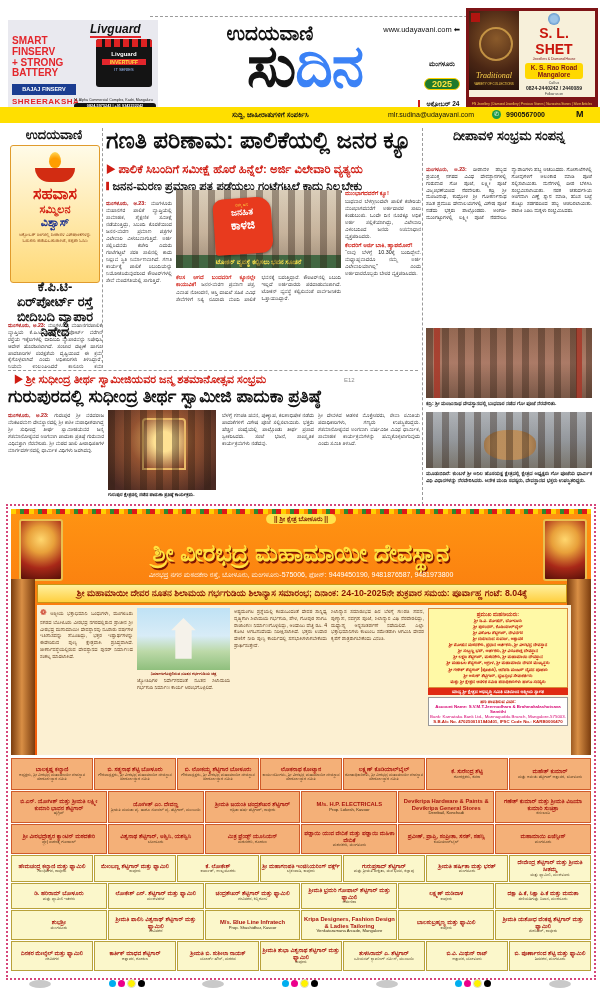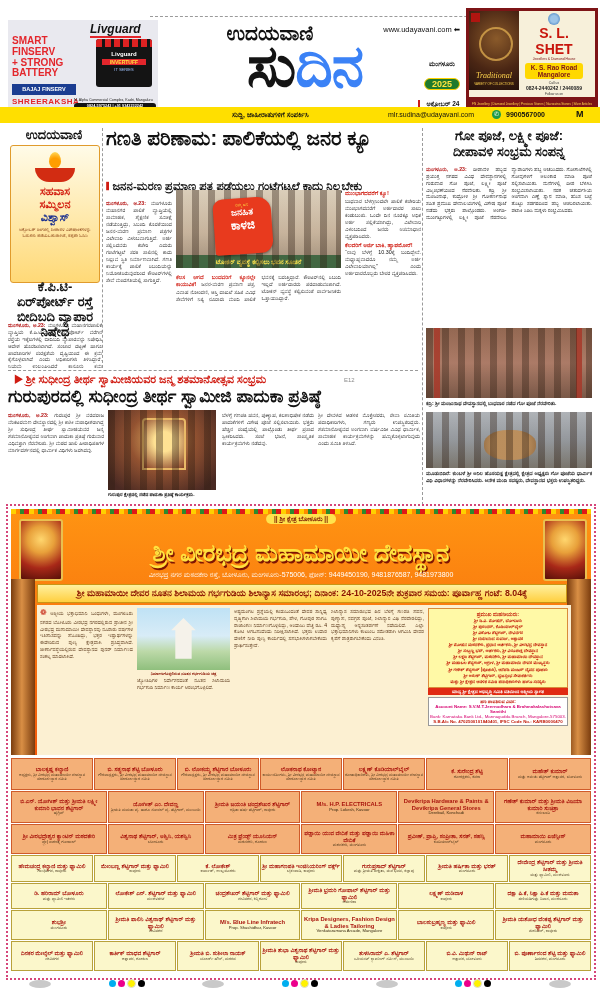--- a/index.html
+++ b/index.html
@@ -124,33 +124,36 @@
   <div class="abs vdash" style="left:102px;top:128px;height:240px"></div>
   <div class="abs vdash" style="left:422px;top:128px;height:377px"></div>
   <div class="abs hdash" style="left:8px;top:370px;width:410px"></div>
 
   <div class="abs b c" style="left:8px;top:127px;width:92px;font-size:13px">ಉದಯವಾಣಿ</div>
   <div class="abs c ovh" style="left:10px;top:145px;width:88px;height:136px;border:1px solid #e09b2d;border-radius:3px;
        background:linear-gradient(180deg,#fffbe8,#ffd977)">
     <div style="width:12px;height:16px;margin:6px auto 0;border-radius:50% 50% 50% 50%/60% 60% 40% 40%;
          background:radial-gradient(circle at 50% 70%,#ff9d00 0 40%,#ffe66e 100%)"></div>
     <div style="width:40px;height:14px;margin:0 auto;background:#d22c12;border-radius:0 0 20px 20px"></div>
-    <div class="b" style="font-size:11px;color:#d21c0f;margin-top:3px">ಸಹವಾಸ</div>
+    <div class="b" style="font-size:16px;color:#d21c0f;margin-top:3px">ಸಹವಾಸ</div>
     <div class="b" style="font-size:11px;color:#d21c0f">ಸಮ್ಮಿಲನ</div>
     <div class="b" style="font-size:11px;color:#1a2f8f">ವಿಶ್ವಾಸ್</div>
     <div style="font-size:4.5px;color:#7a2b00;margin:3px 4px 0">ಅಕ್ಟೋಬರ್ ತಿಂಗಳಲ್ಲಿ ದೀಪಾವಳಿ ವಿಶೇಷಾಂಕಗಳನ್ನು</div>
     <div style="font-size:4.5px;color:#7a2b00;margin:1px 4px">ಓದುಗರು ಪಡೆಯಬಹುದಾಗಿದೆ, ತಪ್ಪದೇ ಓದಿರಿ</div>
   </div>
   <div class="abs b c" style="left:8px;top:280px;width:94px;font-size:13px;line-height:1.15">ಕೆ.ಪಿ.ಟಿ- ಏರ್‌ಪೋರ್ಟ್ ರಸ್ತೆ ಬೀದಿಬದಿ ವ್ಯಾಪಾರ ನಿಷೇಧ</div>
   <div class="abs just ovh" style="left:8px;top:322px;width:94px;height:46px;font-size:5.3px;line-height:1.3">
     <span class="b" style="color:#b30f0f">ಮಂಗಳೂರು, ಅ.23:</span>
     <span>ಮಂಗಳೂರು ಮಹಾನಗರಪಾಲಿಕೆ ವ್ಯಾಪ್ತಿಯ ಕೆ.ಪಿ.ಟಿ.ಯಿಂದ ಏರ್‌ಪೋರ್ಟ್ ವರೆಗಿನ ರಸ್ತೆಯ ಇಕ್ಕೆಲಗಳಲ್ಲಿ ಬೀದಿಬದಿ ವ್ಯಾಪಾರವನ್ನು ನಿಷೇಧಿಸಿ ಆದೇಶ ಹೊರಡಿಸಲಾಗಿದೆ. ಸಂಚಾರ ದಟ್ಟಣೆ ಹಾಗೂ ಪಾದಚಾರಿಗಳ ಸುರಕ್ಷತೆಯ ದೃಷ್ಟಿಯಿಂದ ಈ ಕ್ರಮ ಕೈಗೊಳ್ಳಲಾಗಿದೆ ಎಂದು ಅಧಿಕಾರಿಗಳು ತಿಳಿಸಿದ್ದಾರೆ. ನಿಯಮ ಉಲ್ಲಂಘಿಸಿದರೆ ಕಾನೂನು ಕ್ರಮ ಜರಗಿಸಲಾಗುವುದು ಎಂದು ಎಚ್ಚರಿಕೆ ನೀಡಲಾಗಿದೆ.</span>
   </div>
 
-  <div class="abs b" style="left:106px;top:128px;width:314px;font-size:20px;line-height:1.05">ಗಣತಿ ಪರಿಣಾಮ: ಪಾಲಿಕೆಯಲ್ಲಿ ಜನರ ಕ್ಯೂ</div>
+  <div class="abs b" style="left:106px;top:128px;width:314px;font-size:23px;line-height:1.05">ಗಣತಿ ಪರಿಣಾಮ: ಪಾಲಿಕೆಯಲ್ಲಿ ಜನರ ಕ್ಯೂ</div>
+  <div class="abs b" style="left:106px;top:163px;width:314px;font-size:11.5px;color:#d01c12">
+    <span>▶ </span><span>ಪಾಲಿಕೆ ಸಿಬಂದಿಗೆ ಸಮೀಕ್ಷೆ ಹೊರೆ ಹಿನ್ನೆಲೆ: ಅರ್ಜಿ ವಿಲೇವಾರಿ ವ್ಯತ್ಯಯ</span>
+  </div>
   <div class="abs b" style="left:106px;top:180px;width:314px;font-size:11.5px">
     <span style="color:#d01c12">❙</span> <span>ಜನನ-ಮರಣ ಪ್ರಮಾಣ ಪತ್ರ ಪಡೆಯಲು ಗಂಟೆಗಟ್ಟಲೆ ಕಾದು ನಿಲ್ಲಬೇಕು</span>
   </div>
   <div class="abs just ovh" style="left:106px;top:200px;width:66px;height:168px;font-size:5.3px;line-height:1.32">
     <span class="b" style="color:#b30f0f">ಮಂಗಳೂರು, ಅ.23:</span>
     <span>ಮಂಗಳೂರು ಮಹಾನಗರ ಪಾಲಿಕೆ ವ್ಯಾಪ್ತಿಯಲ್ಲಿ ಸಾಮಾಜಿಕ, ಶೈಕ್ಷಣಿಕ ಸಮೀಕ್ಷೆ ನಡೆಯುತ್ತಿದ್ದು, ಸಿಬಂದಿ ಕೊರತೆಯಿಂದ ಜನನ-ಮರಣ ಪ್ರಮಾಣ ಪತ್ರಗಳ ವಿಲೇವಾರಿ ವಿಳಂಬವಾಗುತ್ತಿದೆ. ಅರ್ಜಿ ಸಲ್ಲಿಸಿದವರು ಕಚೇರಿ ಎದುರು ಗಂಟೆಗಟ್ಟಲೆ ಸರತಿ ಸಾಲಿನಲ್ಲಿ ಕಾದು ನಿಲ್ಲುವ ಸ್ಥಿತಿ ನಿರ್ಮಾಣವಾಗಿದೆ. ಗಣತಿ ಕಾರ್ಯಕ್ಕೆ ಪಾಲಿಕೆ ಸಿಬಂದಿಯನ್ನು ನಿಯೋಜಿಸಿರುವುದರಿಂದ ಕೌಂಟರ್‌ಗಳಲ್ಲಿ ಸೇವೆ ಮಂದಗತಿಯಲ್ಲಿ ಸಾಗುತ್ತಿದೆ.</span>
   </div>
   <div class="ph ph-queue people" style="left:176px;top:190px;width:165px;height:78px">
     <div class="capbar c" style="font-size:6.5px;height:13px;line-height:13px">ಟೋಕನ್ ವ್ಯವಸ್ಥೆ ಕಲ್ಪಿಸಲು ಭವನ ಸೂಚನೆ</div>
   </div>
@@ -164,21 +167,20 @@
     <span>ಜನನ-ಮರಣ ಪ್ರಮಾಣ ಪತ್ರ, ವಿವಾಹ ನೋಂದಣಿ, ಆಸ್ತಿ ದಾಖಲೆ ಸಹಿತ ವಿವಿಧ ಸೇವೆಗಳಿಗೆ ನಿತ್ಯ ನೂರಾರು ಮಂದಿ ಪಾಲಿಕೆ ಭವನಕ್ಕೆ ಬರುತ್ತಿದ್ದಾರೆ. ಕೌಂಟರ್‌ನಲ್ಲಿ ಸಿಬಂದಿ ಇಲ್ಲದೆ ಅರ್ಜಿದಾರರು ಪರದಾಡುವಂತಾಗಿದೆ. ಟೋಕನ್ ವ್ಯವಸ್ಥೆ ಕಲ್ಪಿಸುವಂತೆ ಸಾರ್ವಜನಿಕರು ಒತ್ತಾಯಿಸಿದ್ದಾರೆ.</span>
   </div>
   <div class="abs ovh" style="left:345px;top:190px;width:76px;height:178px;font-size:5.3px;line-height:1.32">
     <div class="b" style="color:#d01c12;font-size:5.8px">ಮುಂಭಾಗದವರೆಗೆ ಕ್ಯೂ!</div>
     <div class="just">ಬುಧವಾರ ಬೆಳಗ್ಗಿನಿಂದಲೇ ಪಾಲಿಕೆ ಕಚೇರಿಯ ಮುಂಭಾಗದವರೆಗೆ ಅರ್ಜಿದಾರರ ಸಾಲು ಕಂಡುಬಂತು. ಒಂದೇ ದಿನ ನೂರಕ್ಕೂ ಅಧಿಕ ಅರ್ಜಿ ಸಲ್ಲಿಕೆಯಾಗಿದ್ದು, ವಿಲೇವಾರಿ ವಿಳಂಬದಿಂದ ಜನರು ಅಸಮಾಧಾನ ವ್ಯಕ್ತಪಡಿಸಿದರು.</div>
     <div class="b" style="color:#d01c12;font-size:5.8px;margin-top:2px">ಕೆಲವರಿಗೆ ಅರ್ಜಿ ಬಾಕಿ, ಹ್ಯಾಪಮೋರೆ!</div>
     <div class="just">“ನಾವು ಬೆಳಗ್ಗೆ 10.30ಕ್ಕೆ ಬಂದಿದ್ದೇವೆ. ಮಧ್ಯಾಹ್ನವಾದರೂ ನಮ್ಮ ಅರ್ಜಿ ವಿಲೇವಾರಿಯಾಗಿಲ್ಲ” ಎಂದು ಅರ್ಜಿದಾರರೊಬ್ಬರು ಬೇಸರ ವ್ಯಕ್ತಪಡಿಸಿದರು.</div>
   </div>
 
   <div class="abs b c" style="left:426px;top:128px;width:166px;font-size:13px;line-height:1.2">
-    <div>ಗೋ ಪೂಜೆ, ಲಕ್ಷ್ಮೀ ಪೂಜೆ:</div>
     <div>ದೀಪಾವಳಿ ಸಂಭ್ರಮ ಸಂಪನ್ನ</div>
   </div>
   <div class="abs just ovh" style="left:426px;top:166px;width:166px;height:158px;font-size:5.2px;line-height:1.32;column-count:2;column-gap:5px">
     <span class="b" style="color:#b30f0f">ಮಂಗಳೂರು, ಅ.23:</span>
     <span>ದೀಪಾವಳಿ ಹಬ್ಬದ ಪ್ರಯುಕ್ತ ನಗರದ ವಿವಿಧ ದೇವಸ್ಥಾನಗಳಲ್ಲಿ ಗುರುವಾರ ಗೋ ಪೂಜೆ, ಲಕ್ಷ್ಮೀ ಪೂಜೆ ವಿಜೃಂಭಣೆಯಿಂದ ನೆರವೇರಿತು. ಕದ್ರಿ ಶ್ರೀ ಮಂಜುನಾಥ, ಕುದ್ರೋಳಿ ಶ್ರೀ ಗೋಕರ್ಣನಾಥ ಸಹಿತ ಪ್ರಮುಖ ದೇವಾಲಯಗಳಲ್ಲಿ ವಿಶೇಷ ಪೂಜೆ ನಡೆದು ಭಕ್ತರು ಪಾಲ್ಗೊಂಡರು. ಅಂಗಡಿ-ಮುಂಗಟ್ಟುಗಳಲ್ಲಿ ಲಕ್ಷ್ಮೀ ಪೂಜೆ ನೆರವೇರಿಸಿ ವ್ಯಾಪಾರಿಗಳು ಹಬ್ಬ ಆಚರಿಸಿದರು. ಗೋಶಾಲೆಗಳಲ್ಲಿ ಗೋವುಗಳಿಗೆ ಅಲಂಕಾರ ಮಾಡಿ ಪೂಜೆ ಸಲ್ಲಿಸಲಾಯಿತು. ಮನೆಗಳಲ್ಲಿ ದೀಪ ಬೆಳಗಿಸಿ ಸಂಭ್ರಮಿಸಲಾಯಿತು. ನರಕ ಚತುರ್ದಶಿಯ ಅಂಗವಾಗಿ ಎಣ್ಣೆ ಸ್ನಾನ ಮಾಡಿ, ಹೊಸ ಬಟ್ಟೆ ತೊಟ್ಟು ಸಡಗರದಿಂದ ಹಬ್ಬ ಆಚರಿಸಲಾಯಿತು. ಪಟಾಕಿ ಸಿಡಿಸಿ ಮಕ್ಕಳು ಸಂಭ್ರಮಿಸಿದರು.</span>
   </div>
   <div class="ph ph-group people" style="left:426px;top:328px;width:166px;height:70px">
     <div class="abs" style="left:8px;top:0;width:6px;height:100%;background:#a02818;opacity:.85"></div>
     <div class="abs" style="right:10px;top:0;width:6px;height:100%;background:#a02818;opacity:.85"></div>
   </div>

